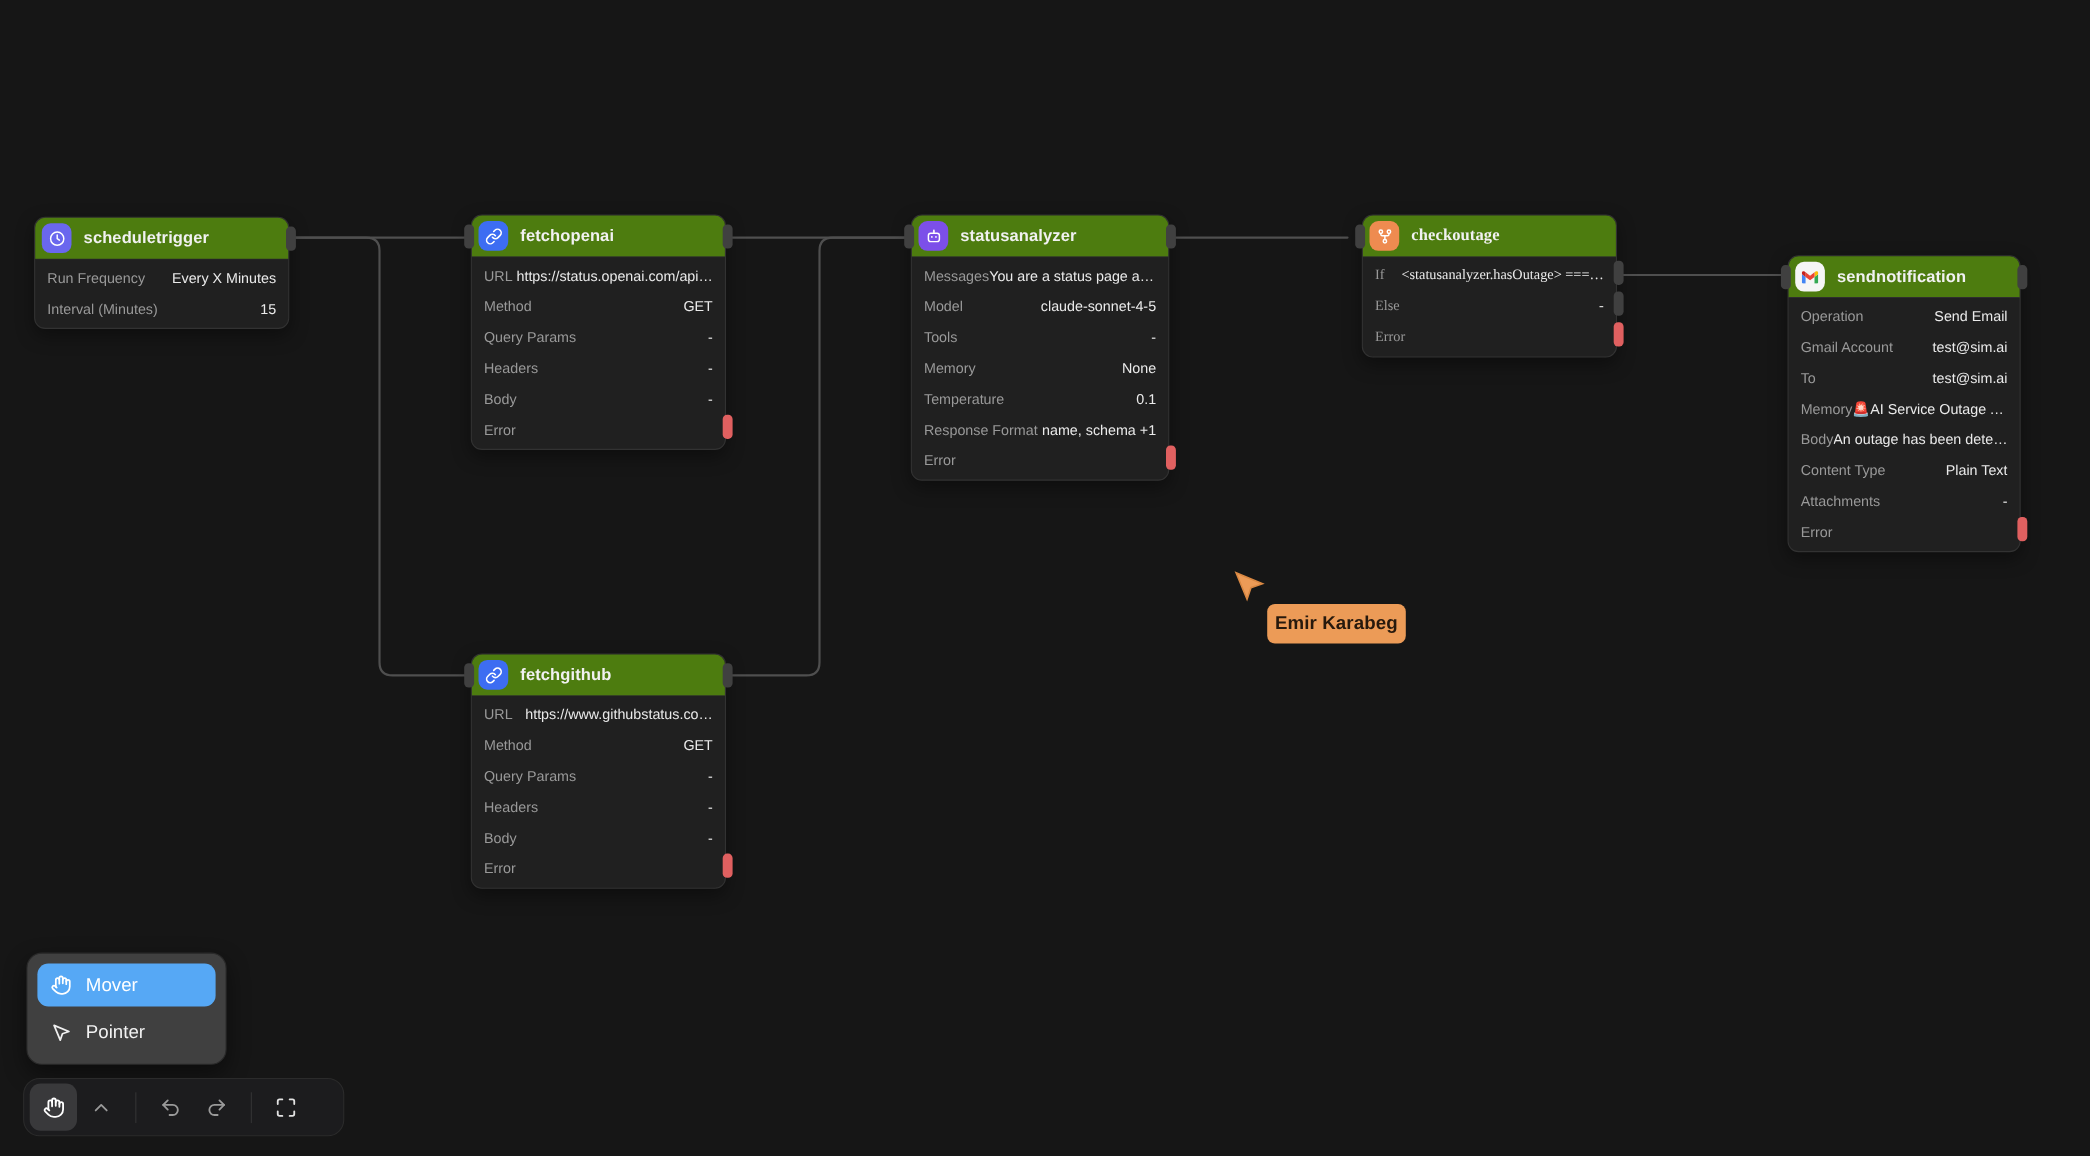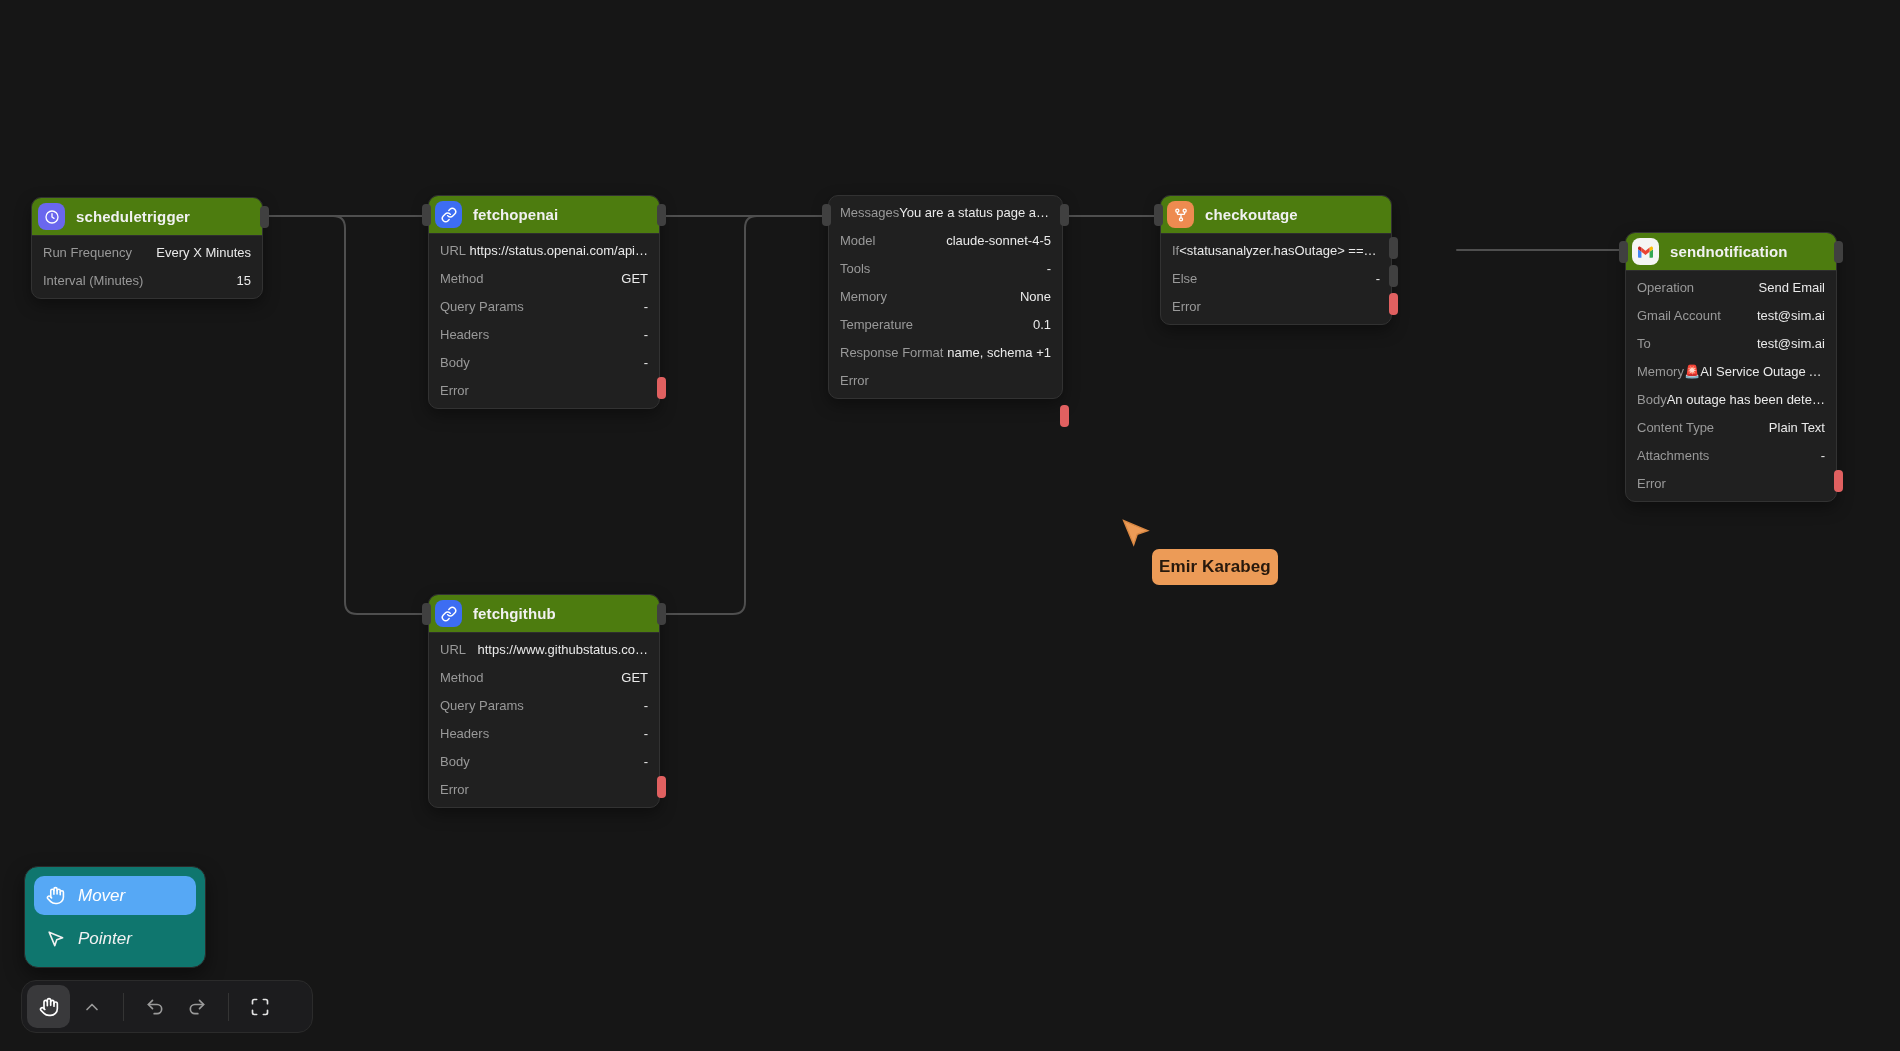--- a/index.html
+++ b/index.html
@@ -67,24 +67,23 @@
     position:absolute; left:1152px; top:549px; height:36px;
     background:#ec9b57; border-radius:7px;
     display:flex; align-items:center; padding:0 7px;
     color:#27190d; font-size:17px; font-weight:700; letter-spacing:.1px;
     white-space:nowrap;
   }
 
   
   .tool-menu {
     position:absolute; left:24px; top:866px; width:182px;
-    background:#0f766e; border:1px solid #2a2a2a; border-radius:14px;
+    background:#404040; border:1px solid #2a2a2a; border-radius:14px;
     padding:9px; display:flex; flex-direction:column; gap:4px;
     box-shadow:0 8px 20px rgba(0,0,0,.45);
-    font-style:italic;
   }
   .tool-item {
     display:flex; align-items:center; gap:13px;
     height:39px; border-radius:10px; padding:0 12px;
     color:#f2f2f2; font-size:17px; font-weight:500;
   }
   .tool-item.active { background:#56a8f5; color:#ffffff; }
   .tool-item svg { width:19px; height:19px; }
 
   
@@ -175,20 +174,32 @@
         <span class="row-label">Error</span>
         <span class="row-value"></span>
       </div>
     </div>
     <span class="handle left" style="top:8px"></span>
     <span class="handle right" style="top:8px"></span>
     <span class="handle right error" style="top:181px"></span>
   </div>
 
   <div class="node" style="left:828px;top:195px;width:235px;">
+    <div class="node-header">
+      <span class="node-icon bg-agent">
+        <svg viewBox="0 0 24 24" fill="none" stroke="#fff" stroke-width="2" stroke-linecap="round" stroke-linejoin="round">
+            <path d="M12 7.5V5"></path>
+            <circle cx="12" cy="3.6" r="1.2" fill="#fff" stroke="none"></circle>
+            <rect x="4.5" y="7.5" width="15" height="11.5" rx="3.2"></rect>
+            <circle cx="9.2" cy="12.6" r="1.2" fill="#fff" stroke="none"></circle>
+            <circle cx="14.8" cy="12.6" r="1.2" fill="#fff" stroke="none"></circle>
+          </svg>
+      </span>
+      <span class="node-title">statusanalyzer</span>
+    </div>
     <div class="node-body">
       <div class="node-row">
         <span class="row-label">Messages</span>
         <span class="row-value">You are a status page an…</span>
       </div>
       <div class="node-row">
         <span class="row-label">Model</span>
         <span class="row-value">claude-sonnet-4-5</span>
       </div>
       <div class="node-row">
@@ -210,21 +221,21 @@
       <div class="node-row">
         <span class="row-label">Error</span>
         <span class="row-value"></span>
       </div>
     </div>
     <span class="handle left" style="top:8px"></span>
     <span class="handle right" style="top:8px"></span>
     <span class="handle right error" style="top:209px"></span>
   </div>
 
-  <div class="node" style="left:1160px;top:195px;width:232px;">
+  <div class="node" style="left:1238px;top:195px;width:232px;font-family:Liberation Serif, serif;">
     <div class="node-header">
       <span class="node-icon bg-condition">
         <svg viewBox="0 0 24 24" fill="none" stroke="#fff" stroke-width="2" stroke-linecap="round" stroke-linejoin="round">
             <circle cx="6.5" cy="5.5" r="2.3"></circle>
             <circle cx="17.5" cy="5.5" r="2.3"></circle>
             <circle cx="12" cy="18.5" r="2.3"></circle>
             <path d="M6.5 8v1.3c0 1 .8 1.8 1.8 1.8h7.4c1 0 1.8-.8 1.8-1.8V8"></path>
             <path d="M12 11.1v5"></path>
           </svg>
       </span>

